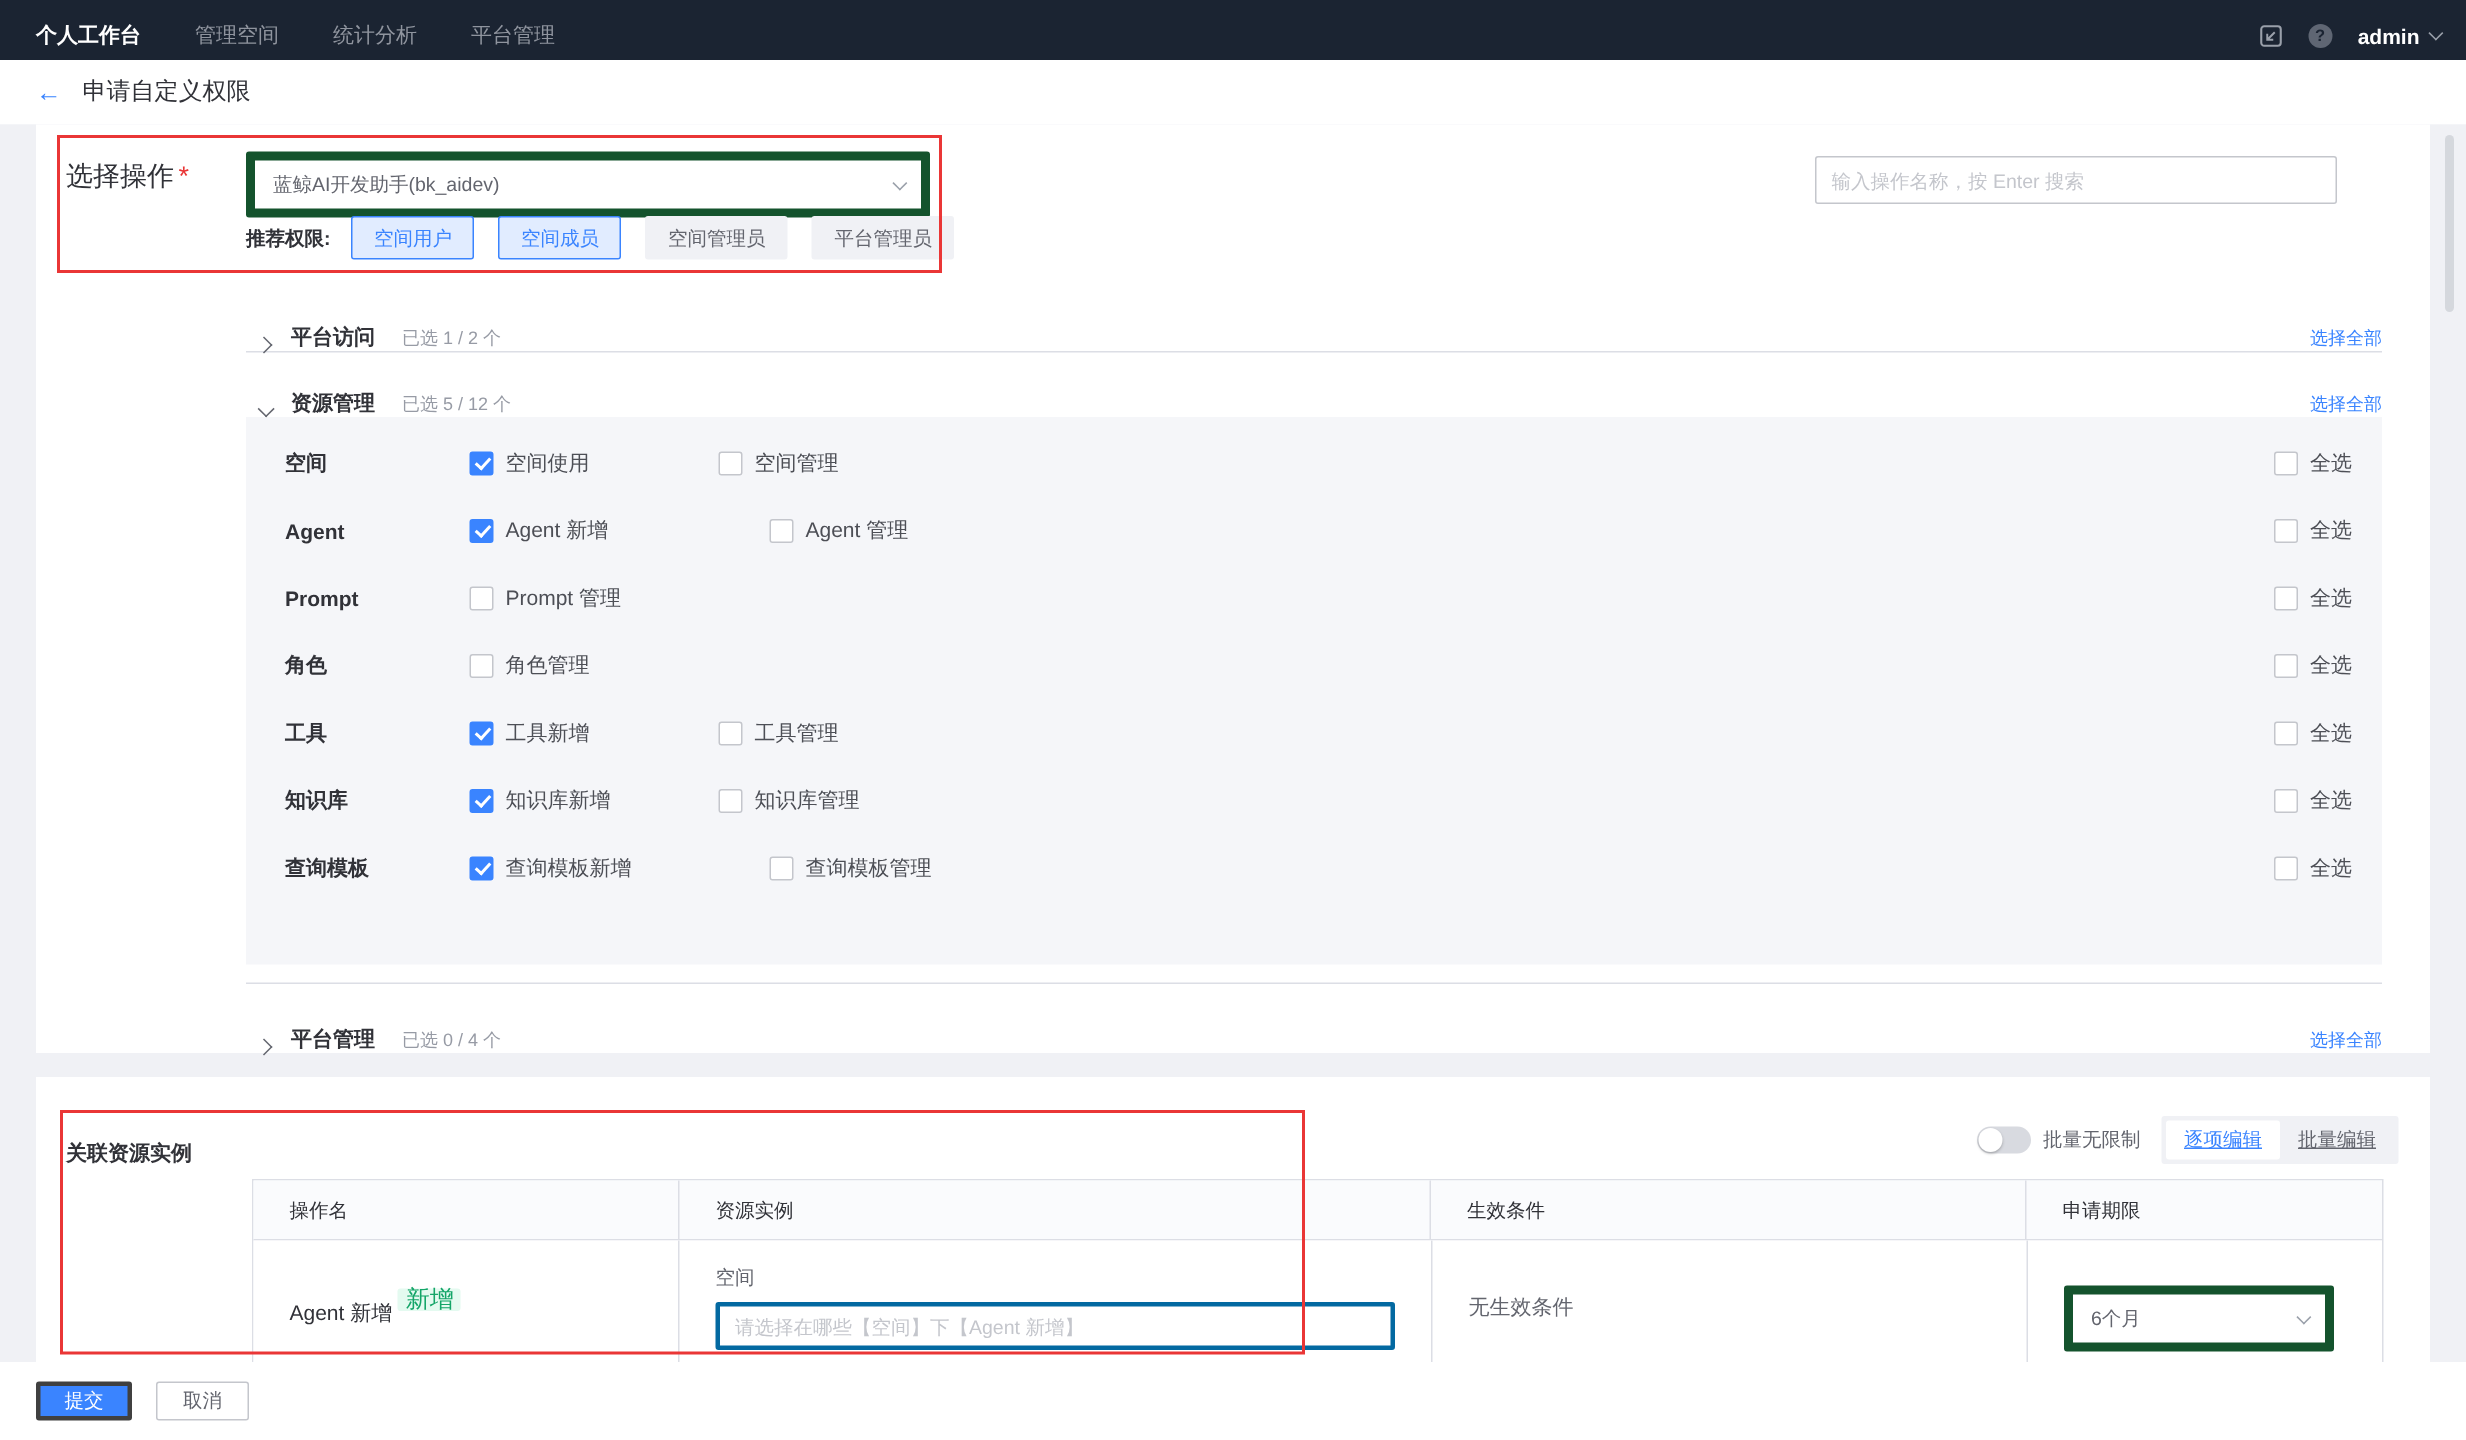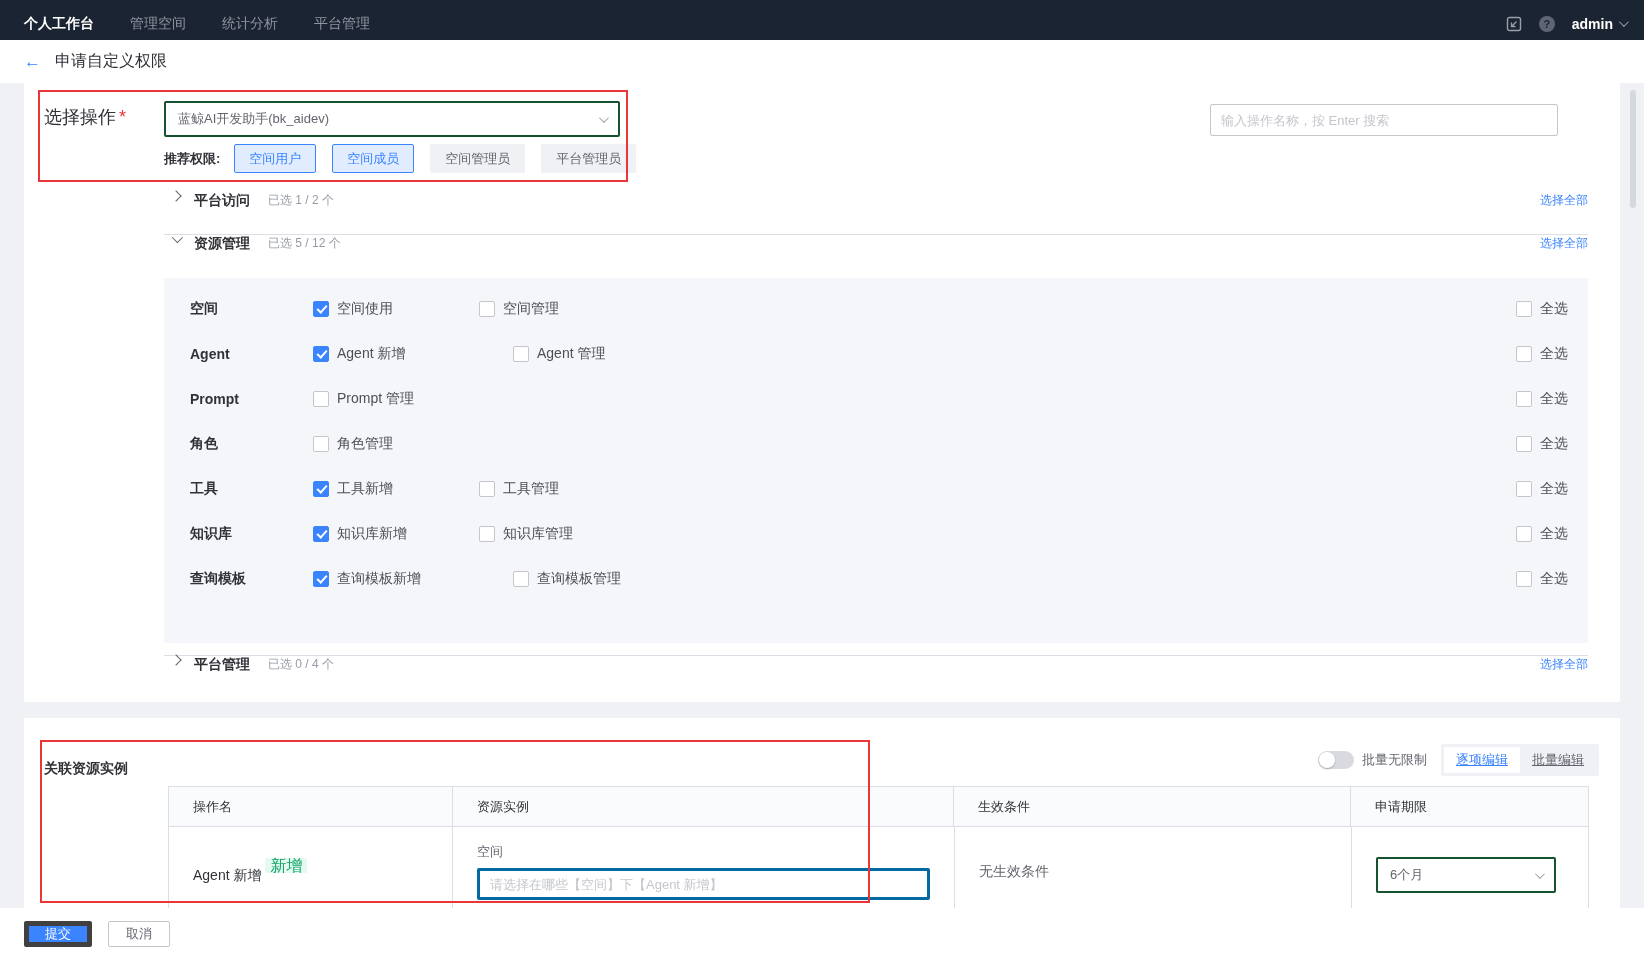--- a/index.html
+++ b/index.html
@@ -27,33 +27,33 @@
   .card { background:#fff; position:relative; margin:0 24px; width:1596px; }
   .card1 { height:619px; }
   .card2 { height:190px; margin-top:16px; overflow:hidden; }
   .red-rect { position:absolute; border:2px solid #ea3636; pointer-events:none; z-index:6; }
   .rect1 { left:14px; top:7px; width:590px; height:92px; }
   .rect2 { left:16px; top:22px; width:830px; height:163px; }
 
   
   .form-label { position:absolute; left:20px; top:22px; font-size:18px; color:#313238; }
   .req { color:#ea3636; margin-left:3px; }
-  .sel-box { border:2px solid #14532d; border-radius:2px; background:#fff; display:flex; align-items:center; padding:16px 12px; font-size:13px; color:#63656e; cursor:pointer; }
+  .sel-box { border:6px solid #14532d; border-radius:2px; background:#fff; display:flex; align-items:center; padding:16px 12px; font-size:13px; color:#63656e; cursor:pointer; }
   .sel-box .caret { margin-left:auto; }
   .action-select { position:absolute; left:140px; top:18px; width:456px; height:33px; }
   .search-box { position:absolute; left:1186px; top:21px; width:348px; height:32px; }
   .search-box input { width:100%; height:100%; border:1px solid #c4c6cc; border-radius:2px; padding:0 10px; font-size:13px; color:#63656e; font-family:inherit; outline:none; }
   .search-box input::placeholder { color:#c4c6cc; }
   .recommend-row { position:absolute; left:140px; top:61px; display:flex; align-items:center; }
   .rec-label { font-weight:bold; font-size:13px; color:#313238; margin-right:14px; }
   .rec-tag { height:29px; line-height:27px; padding:0 14px; font-size:13px; border-radius:2px; margin-right:16px; background:#f0f1f5; color:#63656e; border:1px solid #f0f1f5; cursor:pointer; }
   .rec-tag.active { background:#e1ecff; border-color:#3a84ff; color:#3a84ff; }
 
   .groups { position:absolute; left:140px; top:109px; width:1424px; }
-  .group-row { height:43px; display:flex; align-items:flex-start; }
+  .group-row { height:43px; display:flex; align-items:flex-end; }
   .group-row.bb { border-bottom:1px solid #dcdee5; }
   .group-row.bt { border-top:1px solid #dcdee5; margin-top:12px; height:47px; }
   .g-caret { width:8px; height:8px; border-right:1.5px solid #63656e; border-bottom:1.5px solid #63656e; display:inline-block; margin:0 14px 0 8px; }
   .g-caret.right { transform:rotate(-45deg); }
   .g-caret.down { transform:rotate(45deg) translateY(-2px); }
   .g-name { font-size:14px; font-weight:bold; color:#313238; }
   .g-count { font-size:12px; color:#979ba5; margin-left:18px; }
   .g-selall { margin-left:auto; font-size:12px; color:#3a84ff; cursor:pointer; }
 
   .perm-panel { background:#f5f6f9; height:365px; padding-top:8px; overflow:hidden; }
@@ -89,21 +89,21 @@
   .td-res .res-type { font-size:13px; color:#63656e; }
   .td-res input { margin-top:7px; width:453px; height:32px; border:3px solid #0369a1; border-radius:2px; padding:0 10px; font-size:13px; color:#63656e; font-family:inherit; outline:none; }
   .td-res input::placeholder { color:#c4c6cc; }
   .td-cond { padding:36px 0 0 24px; font-size:14px; color:#63656e; }
   .td-period { padding:30px 0 0 24px; }
   .period-select { width:180px; height:32px; }
 
   
   .footer { height:52px; background:#fff; display:flex; align-items:center; padding-left:24px; gap:16px; }
   .btn { height:26px; min-width:62px; padding:0 16px; border-radius:2px; font-size:13px; display:flex; align-items:center; justify-content:center; cursor:pointer; font-family:inherit; }
-  .btn-primary { background:#3a84ff; color:#fff; border:5px solid #404040; }
+  .btn-primary { background:#3a84ff; color:#fff; border:3px solid #404040; }
   .btn-plain { background:#fff; color:#63656e; border:1px solid #c4c6cc; }
 
   .scroll-thumb { position:fixed; right:8px; top:90px; width:6px; height:118px; border-radius:3px; background:#d5d8dd; z-index:20; }
 </style>
 </head>
 <body>
 
 <header class="navbar">
   <nav class="nav-items" id="nav-items">
       <span class="nav-item active">个人工作台</span>

